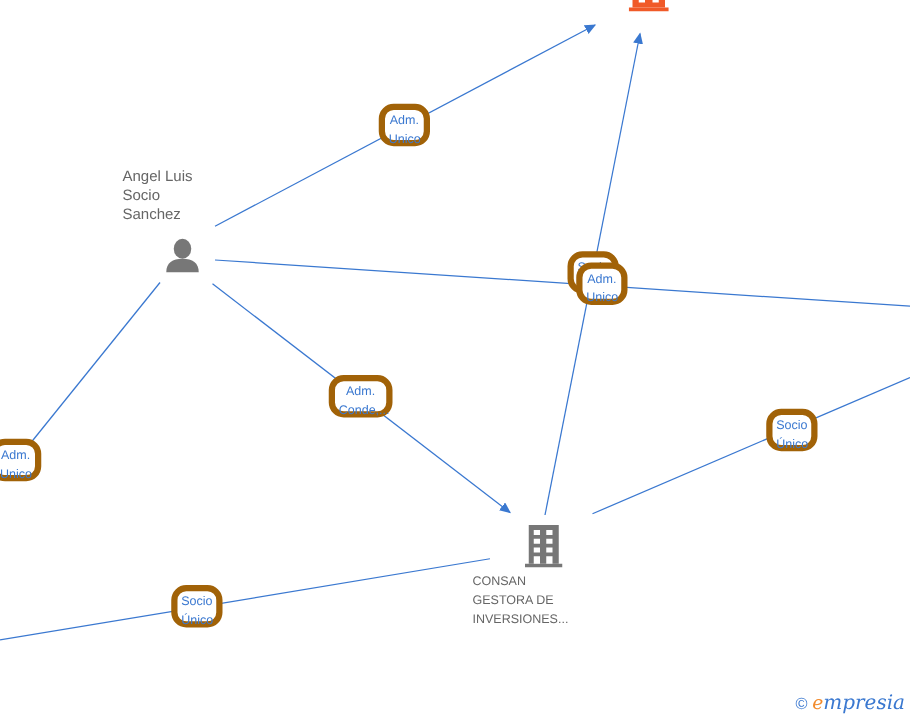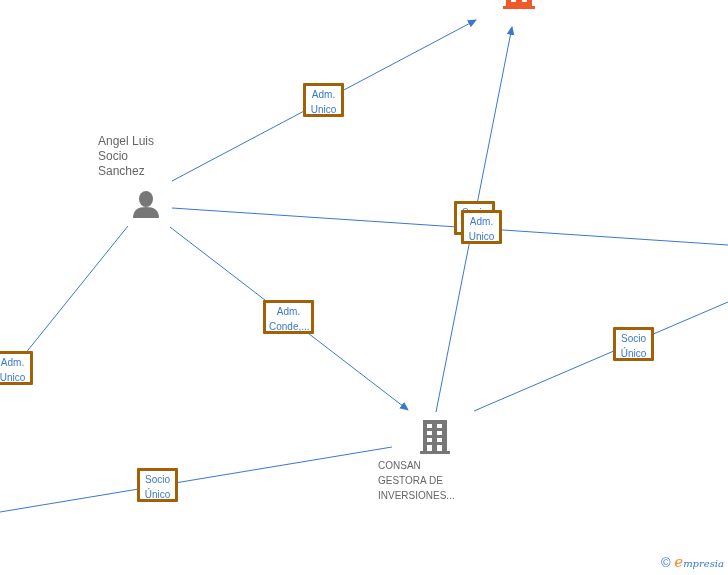--- a/index.html
+++ b/index.html
@@ -2,33 +2,33 @@
 <html><head>
   <meta charset="utf-8">
   <style>
     html, body { margin: 0; padding: 0; }
     body {
       width: 728px; height: 575px; position: relative; overflow: hidden;
       background: #ffffff; font-family: "Liberation Sans", sans-serif;
     }
     svg.edges { position: absolute; left: 0; top: 0; }
     .edge-label {
-      position: absolute; background: #fff; border: 3px solid #a16207;
-      border-radius: 1px; color: #3a78d0; font-size: 10px; line-height: 15px;
+      position: absolute; background: #fff; border: 5px solid #a16207;
+      border-radius: 12px; color: #3a78d0; font-size: 10px; line-height: 15px;
       text-align: center; padding: 1px 3px; box-sizing: border-box;
       cursor: pointer;
     }
     .node-label {
       position: absolute; color: #666; font-size: 12px; line-height: 15px; 
     }
     .node-label.company { font-size: 10px; line-height: 15px; }
     .icon { position: absolute; cursor: pointer; }
     .watermark { position: absolute; right: 4px; bottom: 4px; font-size: 13px; color: #3a78d0; }
     .watermark .e { color: #f28a2b; font-style: italic; font-family: "DejaVu Serif", serif; font-size: 15px; }
-    .watermark .rest { font-style: italic; font-family: "DejaVu Serif", serif; font-size: 10px; color: #3a78d0; }
+    .watermark .rest { font-style: italic; font-family: "DejaVu Serif", serif; font-size: 16px; color: #3a78d0; }
   </style>
 </head>
 <body>
 
 <svg class="edges" width="728" height="575">
   <defs>
     <marker id="arrow" markerWidth="10" markerHeight="10" refX="8" refY="4" orient="auto" markerUnits="userSpaceOnUse">
       <path d="M0,0 L9,4 L0,8 z" fill="#3a78d0"></path>
     </marker>
   </defs>

